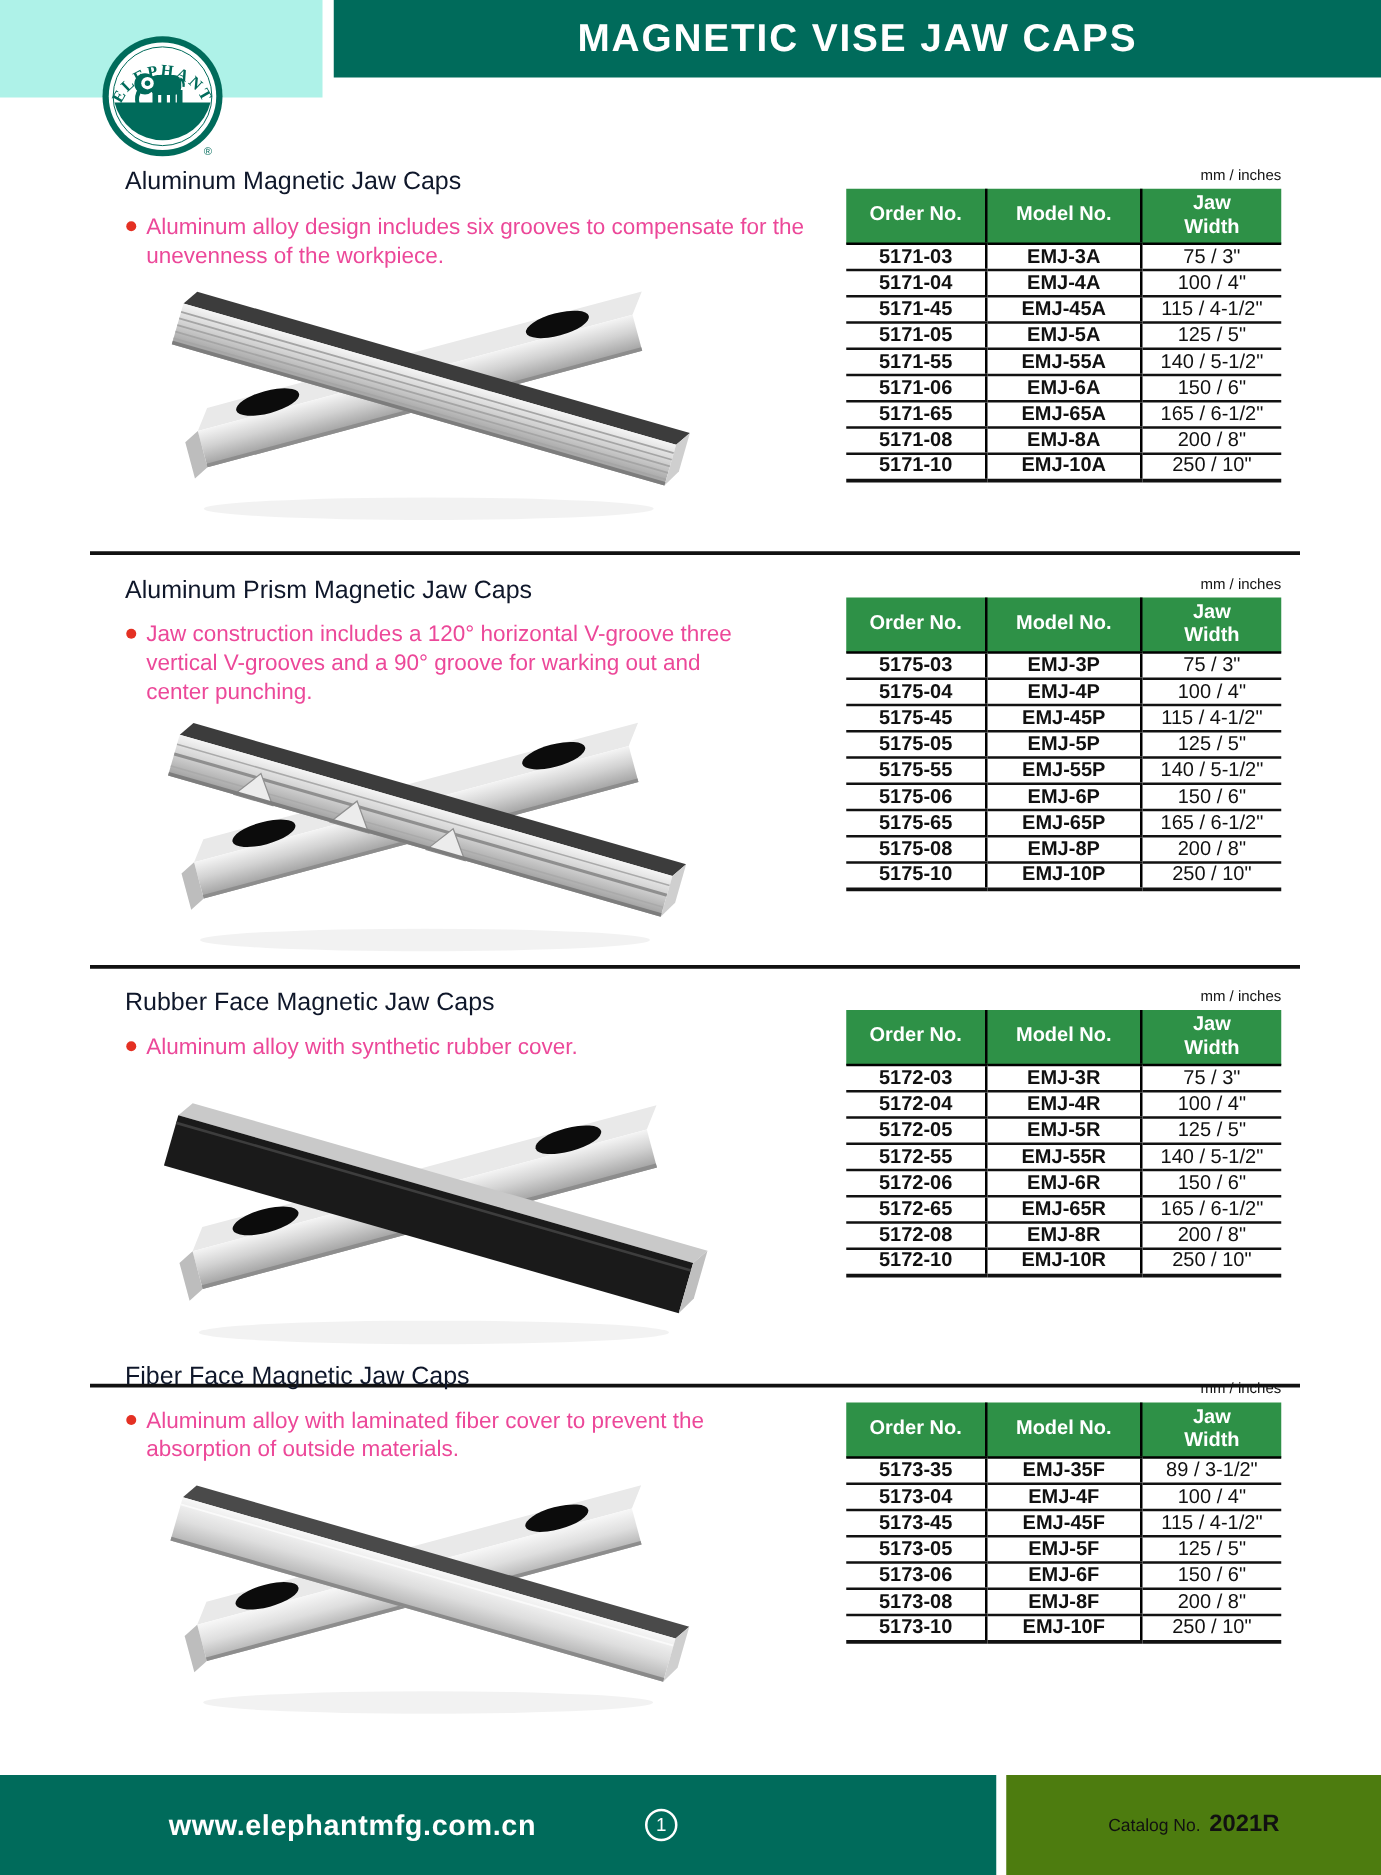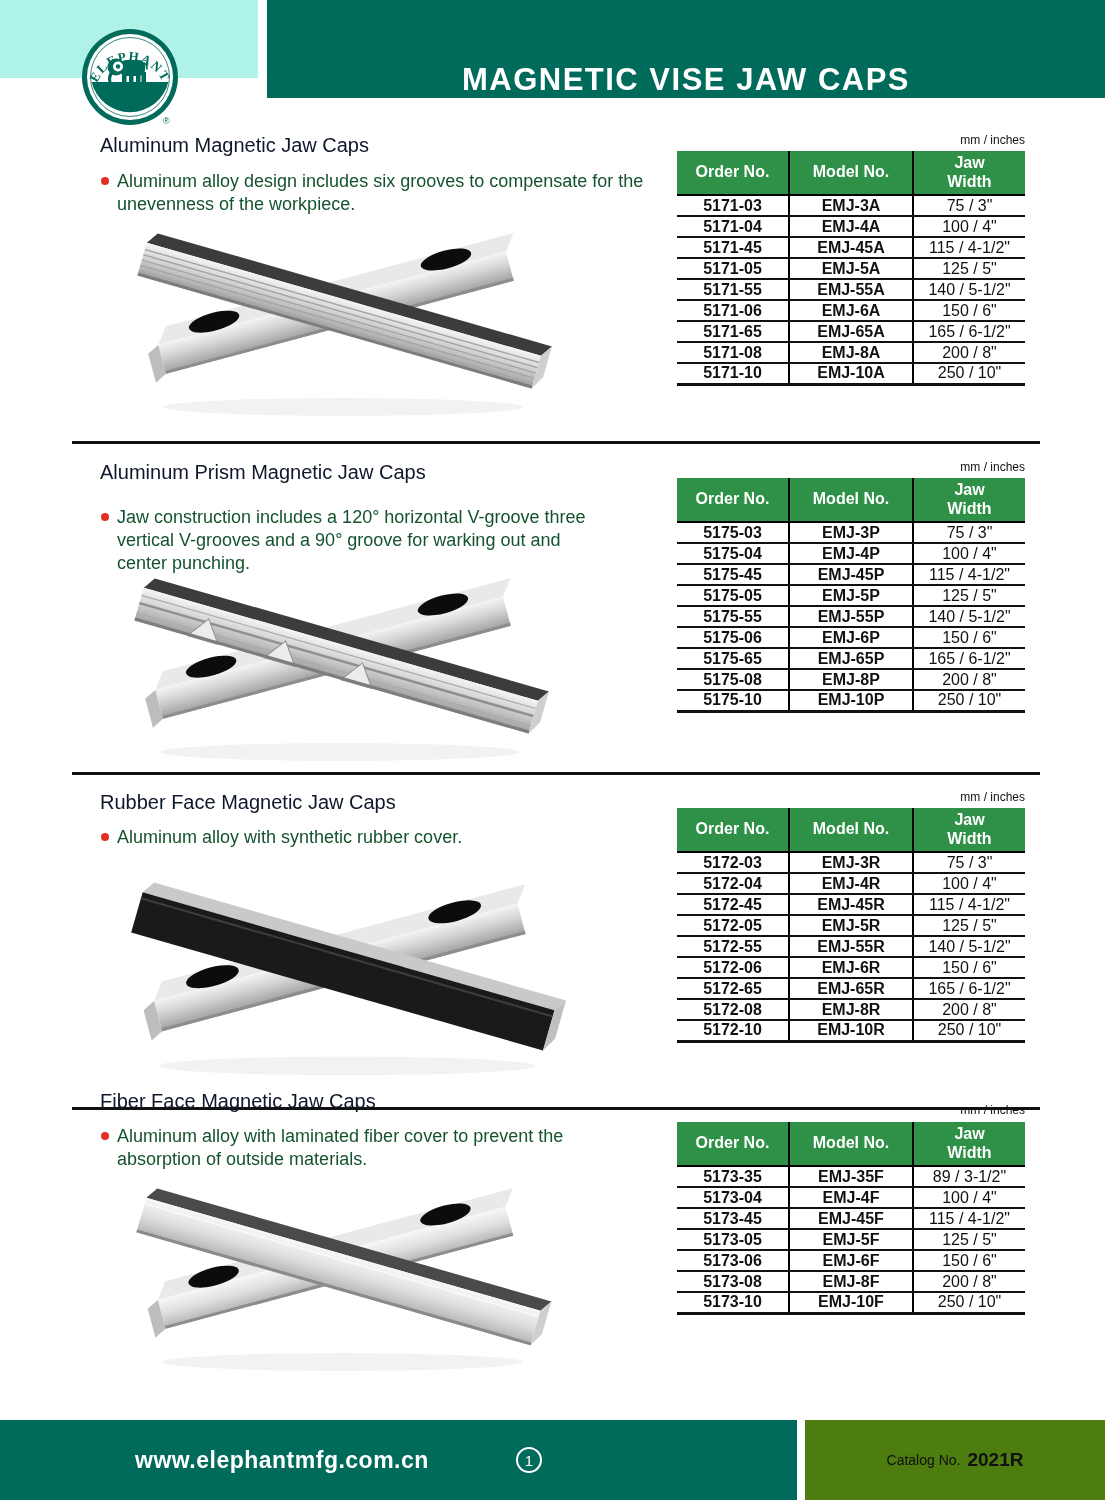--- a/index.html
+++ b/index.html
@@ -1,29 +1,29 @@
 <!DOCTYPE html>
 <html><head>
 <meta charset="utf-8">
 <style>
   * { margin:0; padding:0; box-sizing:border-box; }
   body { background:#e8e8e8; font-family:"Liberation Sans", sans-serif; }
   .page { position:relative; width:1105px; height:1500px; background:#ffffff; overflow:hidden; margin:0 auto; }
 
   
   .hdr-cyan { position:absolute; left:0; top:0; width:258px; height:78px; background:#AEF2E8; }
-  .hdr-bar  { position:absolute; left:267px; top:0; width:838px; height:98px; background:#006B5B;
-              display:flex; align-items:flex-end; justify-content:center; }
+  .hdr-bar  { position:absolute; left:267px; top:0; width:838px; height:62px; background:#006B5B;
+              display:flex; align-items:center; justify-content:center; }
   .hdr-title{ color:#fff; font-size:31px; font-weight:bold; letter-spacing:1.5px; }
   .logo { position:absolute; left:80px; top:27px; width:100px; height:100px; }
 
   
   .sec { position:absolute; left:0; width:1105px; }
   .sec-heading { position:absolute; left:100px; font-size:20px; font-weight:normal; color:#0f172a; white-space:nowrap; }
-  .bullet { position:absolute; left:100px; width:560px; font-size:18px; color:#14532d; line-height:1.28; padding-left:17px; }
+  .bullet { position:absolute; left:100px; width:560px; font-size:18px; color:#ec4899; line-height:1.28; padding-left:17px; }
   .bullet .dot { position:absolute; left:1px; top:7px; width:8px; height:8px; border-radius:50%; background:#E43023; }
   .prod-img { position:absolute; }
 
   .units { position:absolute; left:677px; width:348px; text-align:right; font-size:12px; color:#111; }
   .jtable { position:absolute; left:677px; width:348px; border-collapse:collapse; table-layout:fixed; }
   .jtable th { background:#2E9147; color:#fff; font-size:16px; font-weight:bold; height:44px;
                white-space:pre-line; line-height:1.15; vertical-align:middle; text-align:center;
                border-bottom:2px solid #000; }
   .jtable th + th, .jtable td + td { border-left:2.5px solid #000; }
   .jtable td { text-align:center; font-size:16px; color:#111; height:21px; vertical-align:middle;
@@ -173,21 +173,21 @@
             <td class="c2">250 / 10"</td>
           </tr>
         </tbody>
     </table>
   </section>
 
   <div class="divider" style="top:441px;"></div>
 
   <section class="sec" style="top:458px; height:312px;">
     <h2 class="sec-heading" style="top:3px;">Aluminum Prism Magnetic Jaw Caps</h2>
-    <p class="bullet" style="top:48px; width:500px;">
+    <p class="bullet" style="top:38px; width:500px;">
       <span class="dot"></span>
       <span>Jaw construction includes a 120° horizontal V-groove three vertical V-grooves and a 90° groove for warking out and center punching.</span>
     </p>
 
     <svg class="prod-img" style="left:115px; top:102px;" width="445" height="210" viewBox="0 0 445 210">
       <defs>
         <linearGradient id="al2" x1="0" y1="0" x2="0" y2="1">
           <stop offset="0" stop-color="#f4f4f4"></stop>
             <stop offset="0.45" stop-color="#d2d2d2"></stop>
             <stop offset="1" stop-color="#9e9e9e"></stop>
@@ -334,25 +334,20 @@
             <td class="c0">5172-03</td>
             <td class="c1">EMJ-3R</td>
             <td class="c2">75 / 3"</td>
           </tr>
           <tr>
             <td class="c0">5172-04</td>
             <td class="c1">EMJ-4R</td>
             <td class="c2">100 / 4"</td>
           </tr>
           <tr>
-            <td class="c0">5172-45</td>
-            <td class="c1">EMJ-45R</td>
-            <td class="c2">115 / 4-1/2"</td>
-          </tr>
-          <tr>
             <td class="c0">5172-05</td>
             <td class="c1">EMJ-5R</td>
             <td class="c2">125 / 5"</td>
           </tr>
           <tr>
             <td class="c0">5172-55</td>
             <td class="c1">EMJ-55R</td>
             <td class="c2">140 / 5-1/2"</td>
           </tr>
           <tr>

